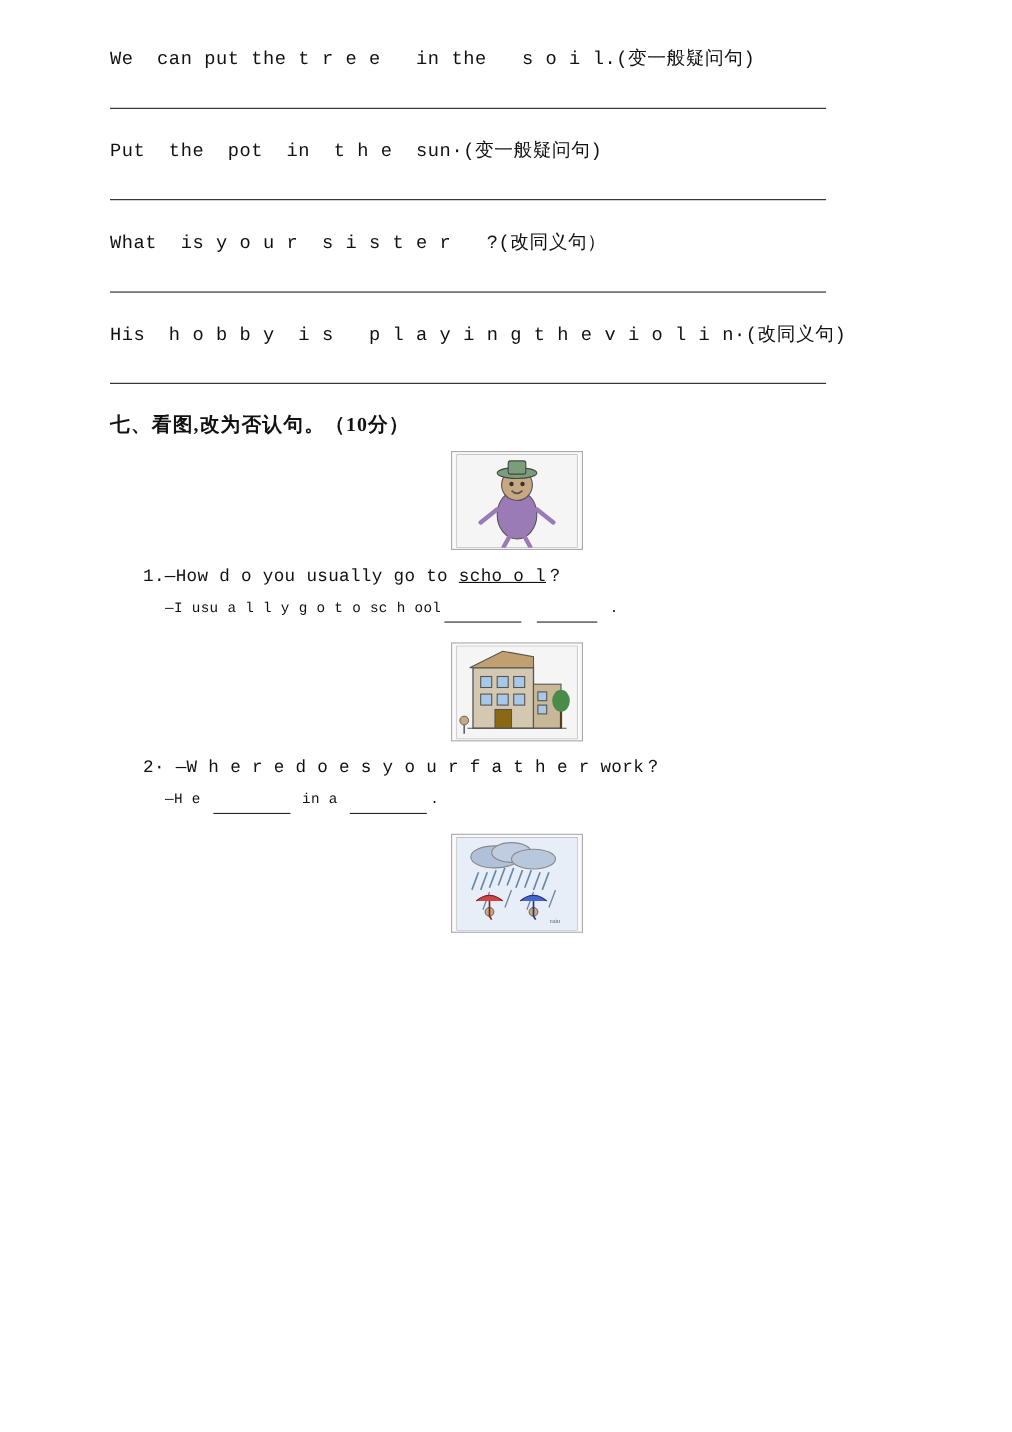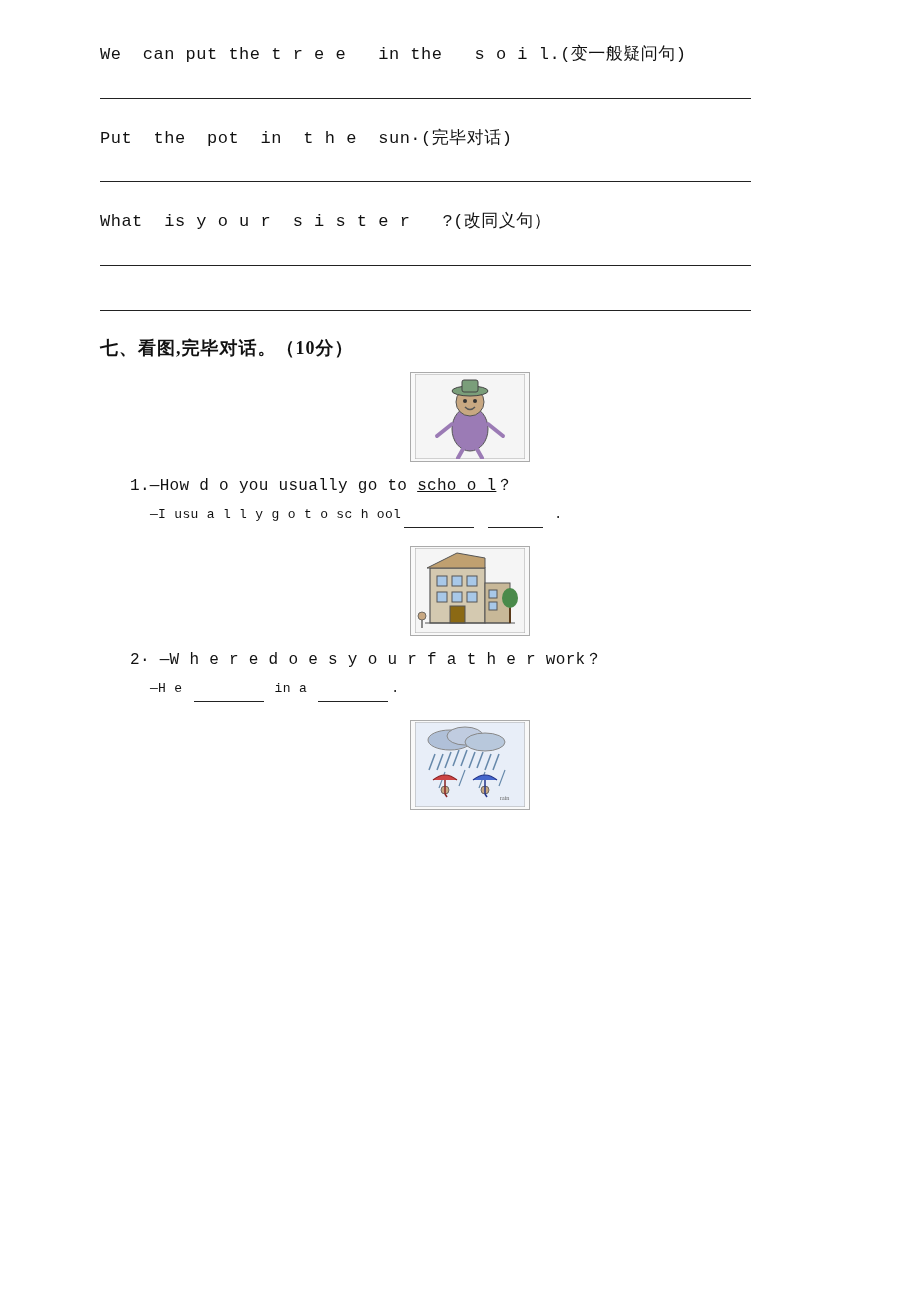--- a/index.html
+++ b/index.html
@@ -123,34 +123,35 @@
   </style>
 </head>
 <body>
 
 <div class="question-block">
   <div class="question-text">We  can put the t r e e   in the   s o i l.(变一般疑问句)</div>
   <div class="wide-answer-line"></div>
 </div>
 
 <div class="question-block">
-  <div class="question-text">Put  the  pot  in  t h e  sun·(完毕对话)</div>
+  <div class="question-text">Put  the  pot  in  t h e  sun·(变一般疑问句)</div>
   <div class="wide-answer-line"></div>
 </div>
 
 <div class="question-block">
   <div class="question-text">What  is y o u r  s i s t e r   ?(改同义句）</div>
   <div class="wide-answer-line"></div>
 </div>
 
 <div class="question-block">
-  <div class="wide-answer-line"></div>
-</div>
-
-<div class="section-header">七、看图,完毕对话。（10分）</div>
+  <div class="question-text">His  h o b b y  i s   p l a y i n g t h e v i o l i n·(改同义句)</div>
+  <div class="wide-answer-line"></div>
+</div>
+
+<div class="section-header">七、看图,改为否认句。（10分）</div>
 
 <div class="dialog-section">
 
   <div class="dialog-item">
     <div class="dialog-image-container">
       <div class="dialog-image">
 
         <svg class="img-character" viewBox="0 0 110 85" xmlns="http://www.w3.org/2000/svg">
           <rect width="110" height="85" fill="#f5f5f5" stroke="#aaa" stroke-width="1"></rect>
 

